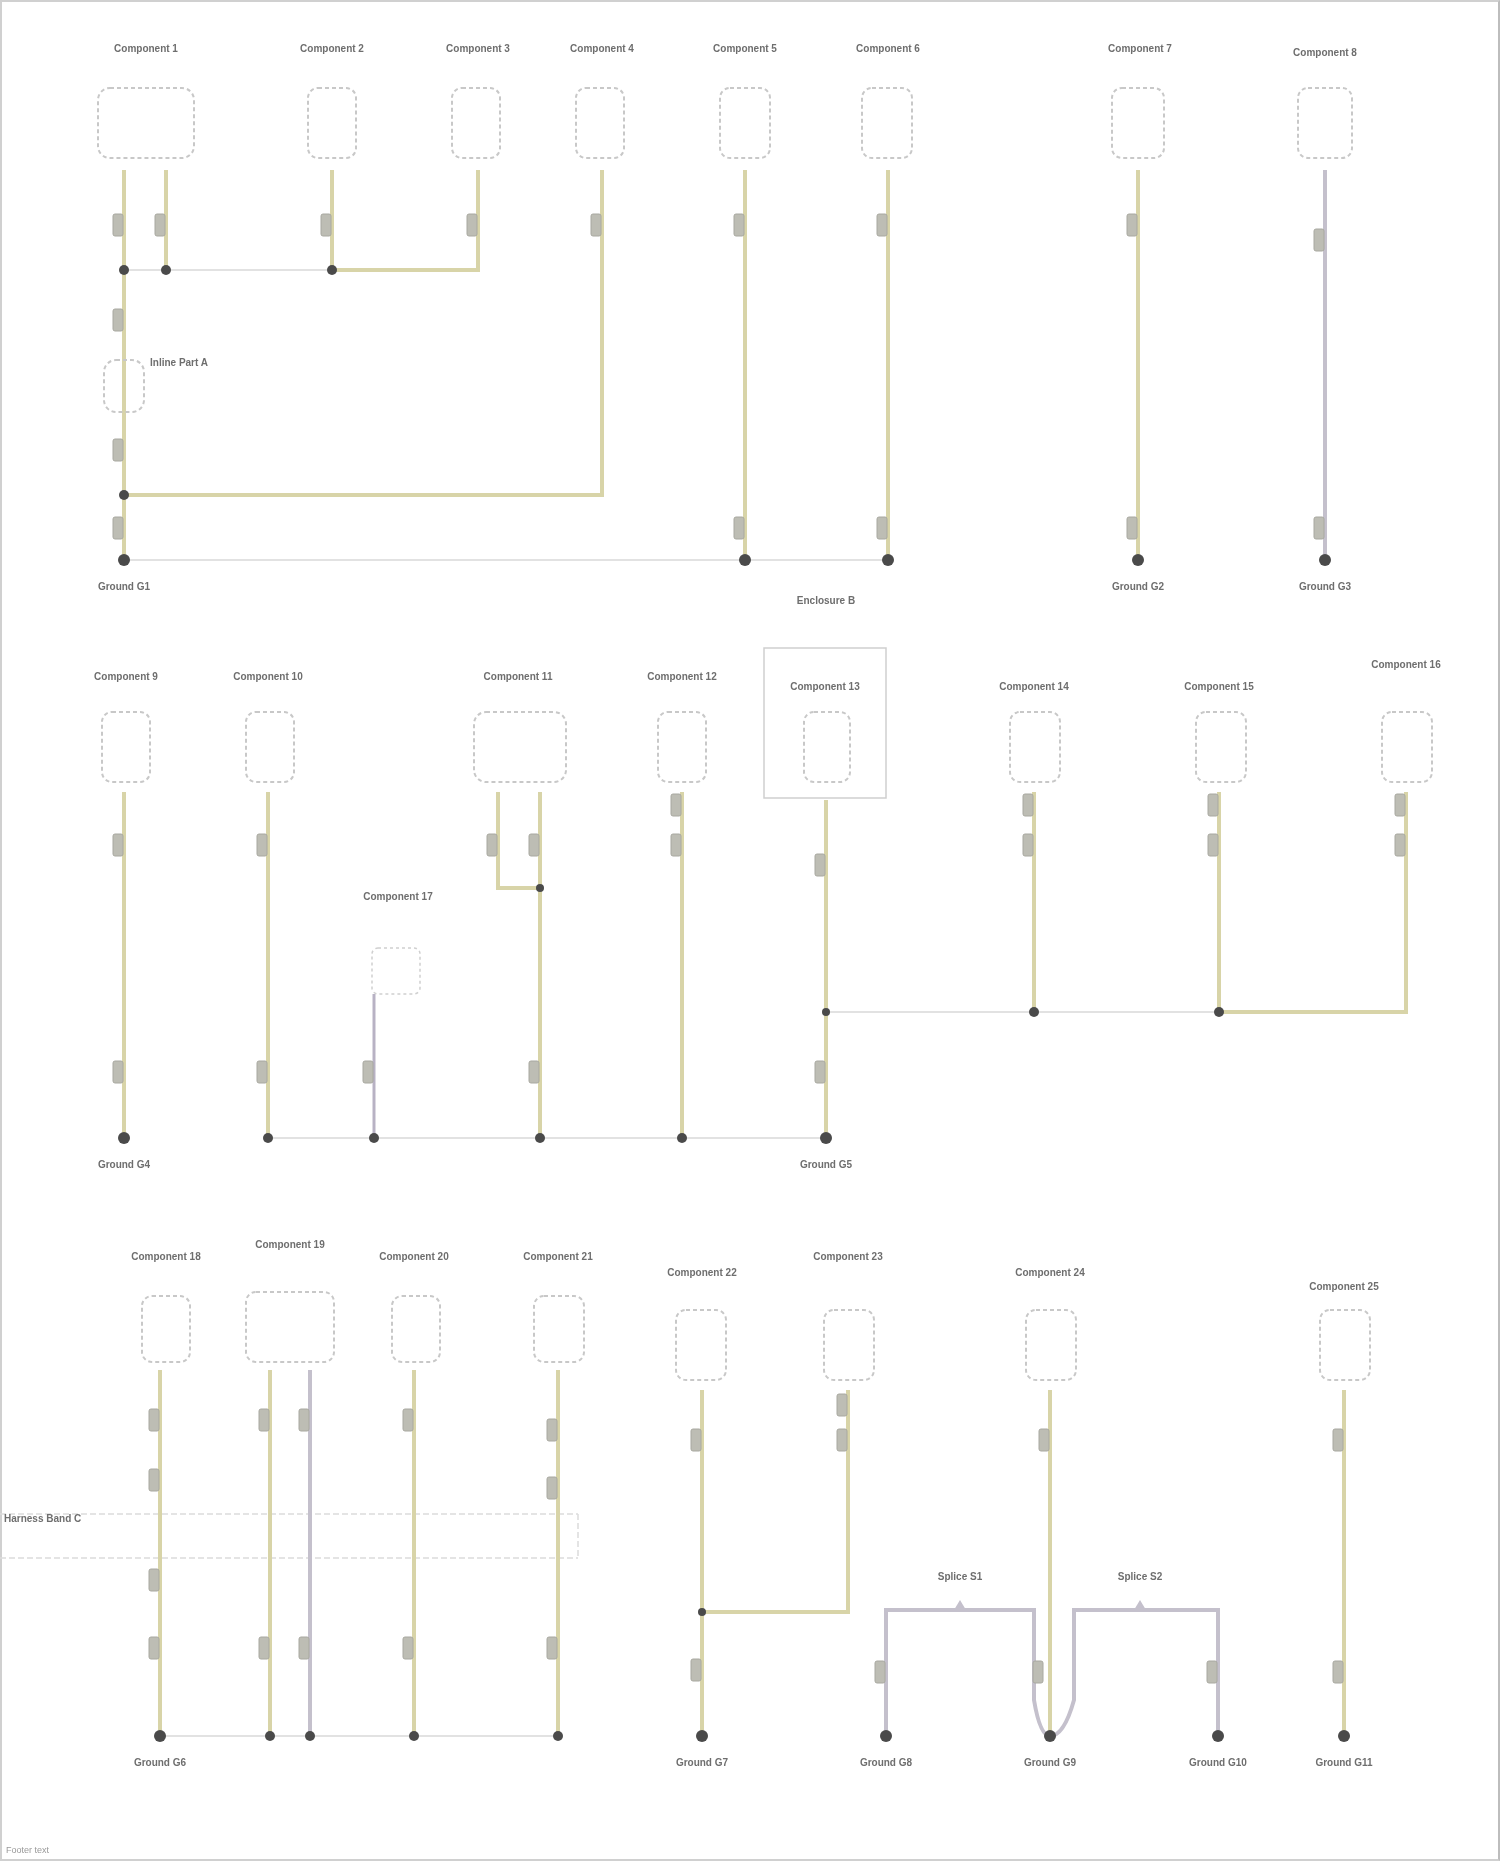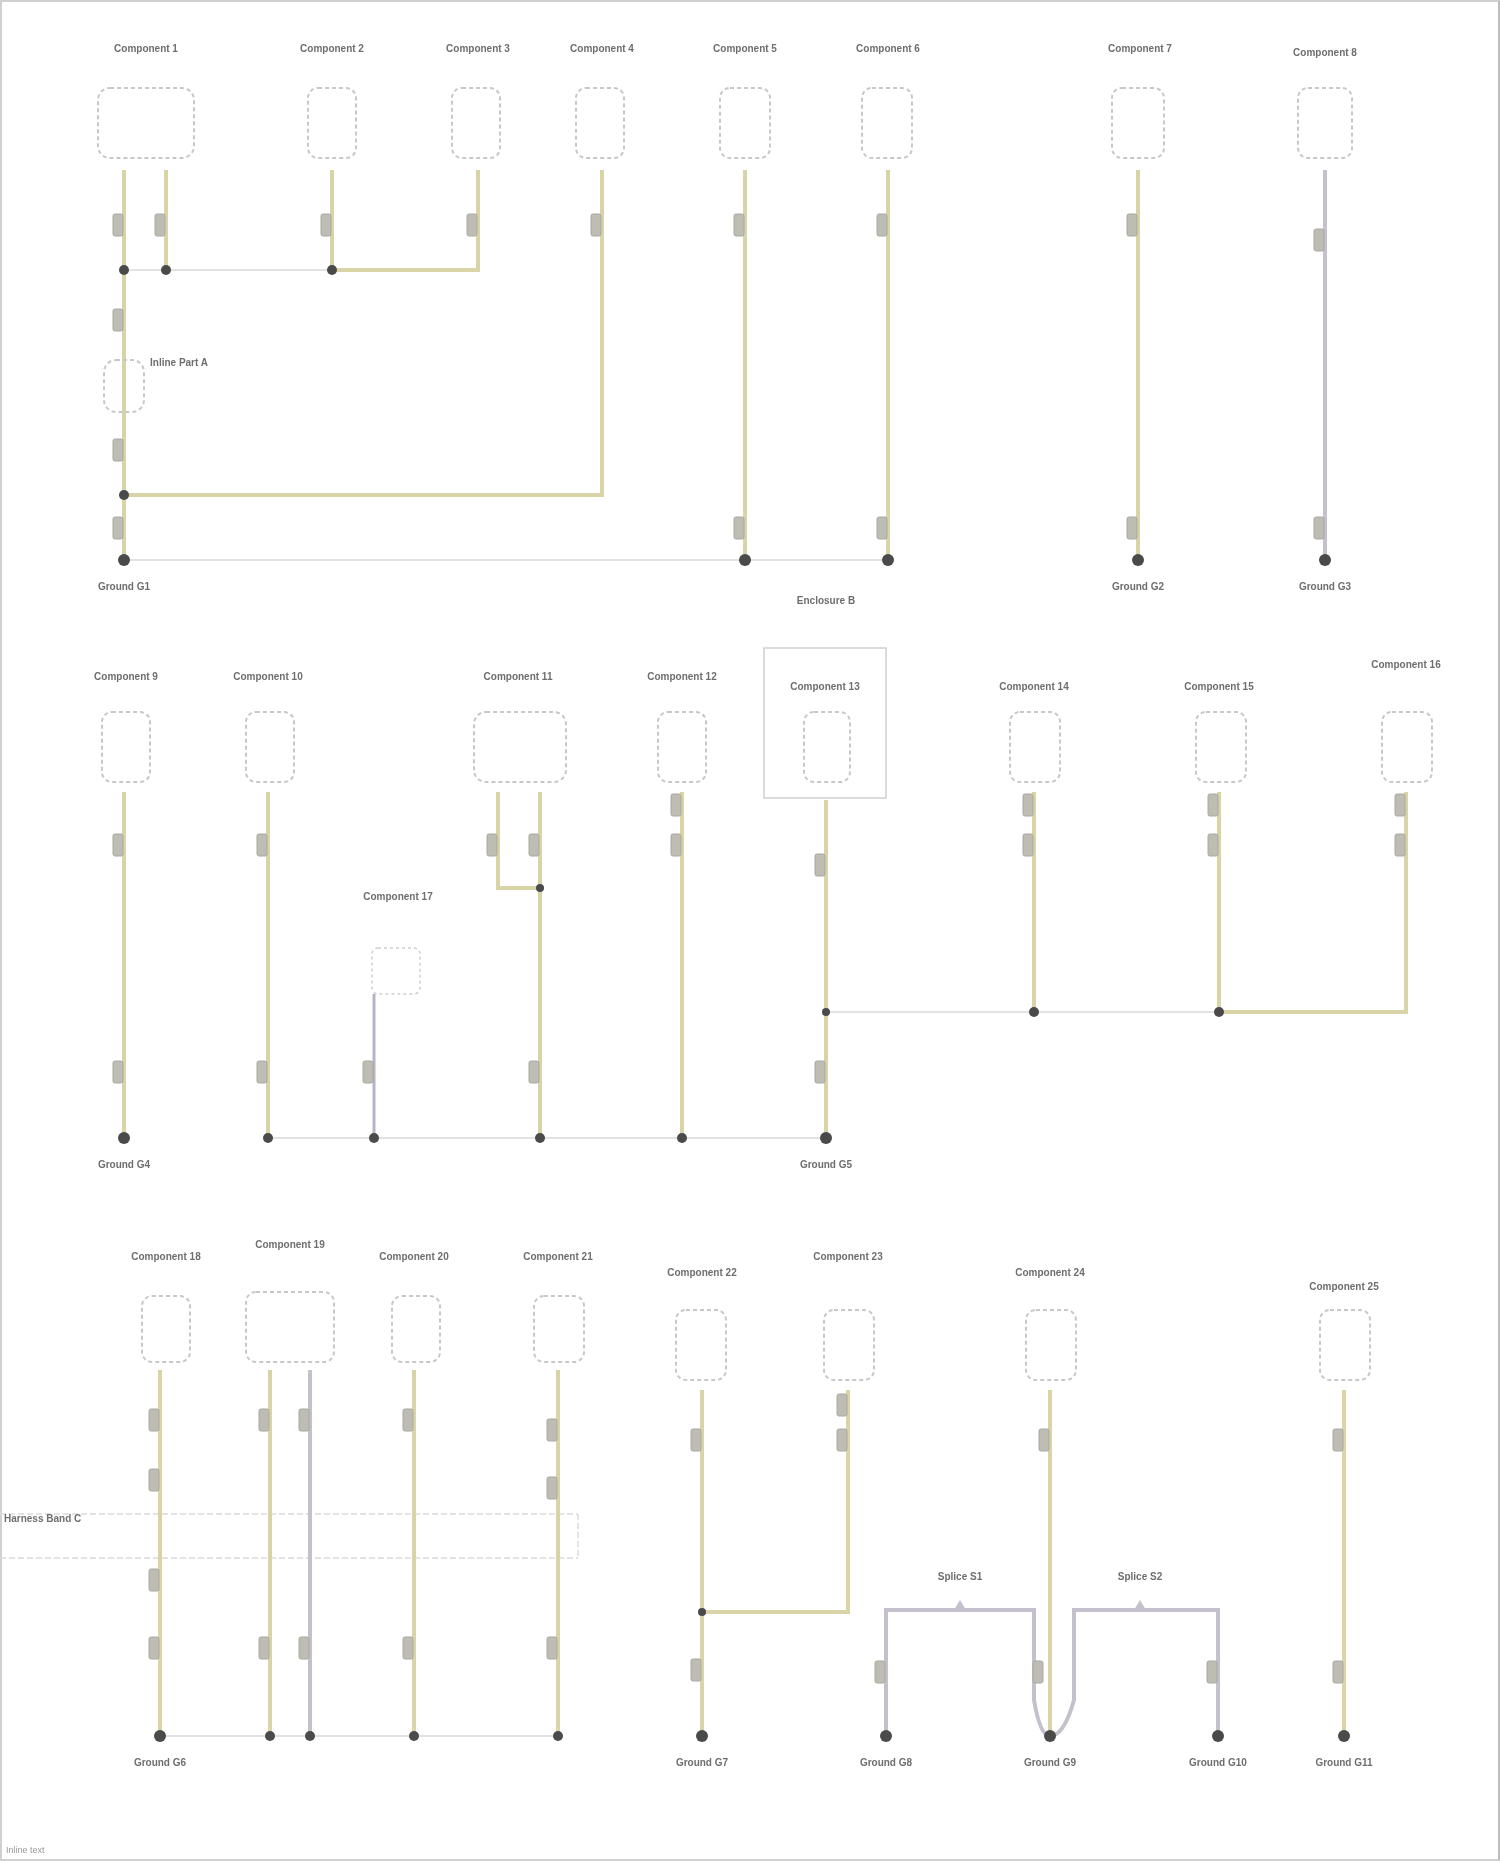--- a/index.html
+++ b/index.html
@@ -258,13 +258,13 @@
     </g>
     <text class="lbl" x="160" y="1766">Ground G6</text>
     <text class="lbl" x="702" y="1766">Ground G7</text>
     <text class="lbl" x="886" y="1766">Ground G8</text>
     <text class="lbl" x="1050" y="1766">Ground G9</text>
     <text class="lbl" x="1218" y="1766">Ground G10</text>
     <text class="lbl" x="1344" y="1766">Ground G11</text>
   </g>
 </svg>
 
-<div class="footer">Inline text</div>
+<div class="footer">Footer text</div>
 
 </body></html>

